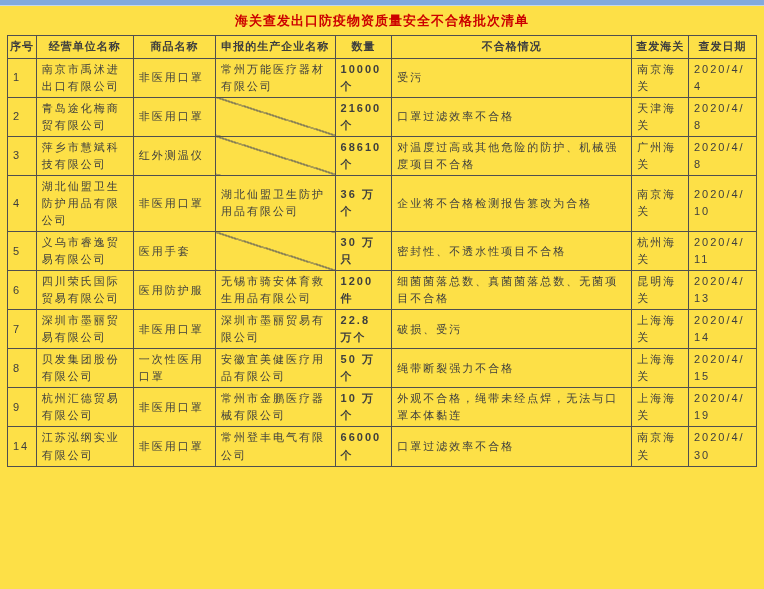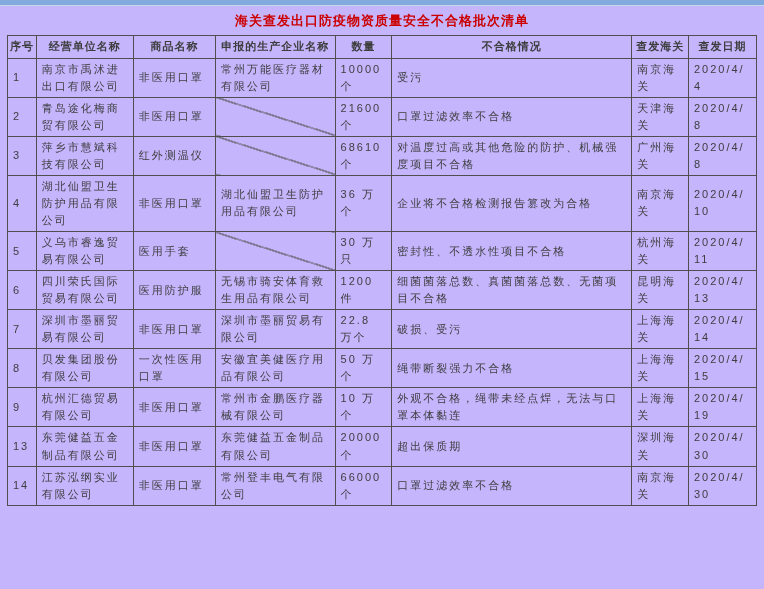--- a/index.html
+++ b/index.html
@@ -5,21 +5,21 @@
   html, body {
     margin: 0;
     padding: 0;
     background: #ffffff;
     width: 764px;
     font-family: "Liberation Sans", sans-serif;
   }
   .page {
     width: 764px;
     height: 589px;
-    background: #c4b5fd;
+    background: #fde047;
     overflow: hidden;
   }
   .top-bar {
     height: 5px;
     background: #82aadd;
     border-bottom: 1px solid #c3d6ee;
   }
   .doc-title {
     color: #cc0000;
     text-align: center;
@@ -53,21 +53,21 @@
     height: 18px;
     padding: 2px 1px;
     letter-spacing: 1px;
   }
   table.list td { height: 29px; }
   
   .col-0 { width: 25px;  text-align: center; letter-spacing: 0; }
   .col-1 { width: 91px; margin-top: 16px; }
   .col-2 { width: 77px; }
   .col-3 { width: 113px; }
-  .col-4 { width: 52px;  letter-spacing: 0.5px; }
+  .col-4 { width: 52px;  letter-spacing: 0.5px; font-weight: bold; }
   .col-5 { width: 230px; }
   .col-6 { width: 52px;  text-align: center; letter-spacing: 0.5px; margin-top: 48px; }
   .col-7 { width: 63px;  text-align: center; letter-spacing: 0; }
   
   td.diag {
     background: linear-gradient(to top right,
       transparent calc(50% - 0.6px),
       #5a5a5a calc(50% - 0.6px),
       #5a5a5a calc(50% + 0.6px),
       transparent calc(50% + 0.6px));
@@ -177,30 +177,20 @@
           <td class="col-0">9</td>
           <td class="col-1">杭州汇德贸易有限公司</td>
           <td class="col-2">非医用口罩</td>
           <td class="col-3">常州市金鹏医疗器械有限公司</td>
           <td class="col-4">10 万个</td>
           <td class="col-5">外观不合格，绳带未经点焊，无法与口罩本体黏连</td>
           <td class="col-6">上海海关</td>
           <td class="col-7">2020/4/19</td>
         </tr>
         <tr>
-          <td class="col-0">13</td>
-          <td class="col-1">东莞健益五金制品有限公司</td>
-          <td class="col-2">非医用口罩</td>
-          <td class="col-3">东莞健益五金制品有限公司</td>
-          <td class="col-4">20000 个</td>
-          <td class="col-5">超出保质期</td>
-          <td class="col-6">深圳海关</td>
-          <td class="col-7">2020/4/30</td>
-        </tr>
-        <tr>
           <td class="col-0">14</td>
           <td class="col-1">江苏泓纲实业有限公司</td>
           <td class="col-2">非医用口罩</td>
           <td class="col-3">常州登丰电气有限公司</td>
           <td class="col-4">66000 个</td>
           <td class="col-5">口罩过滤效率不合格</td>
           <td class="col-6">南京海关</td>
           <td class="col-7">2020/4/30</td>
         </tr>
       </tbody>

